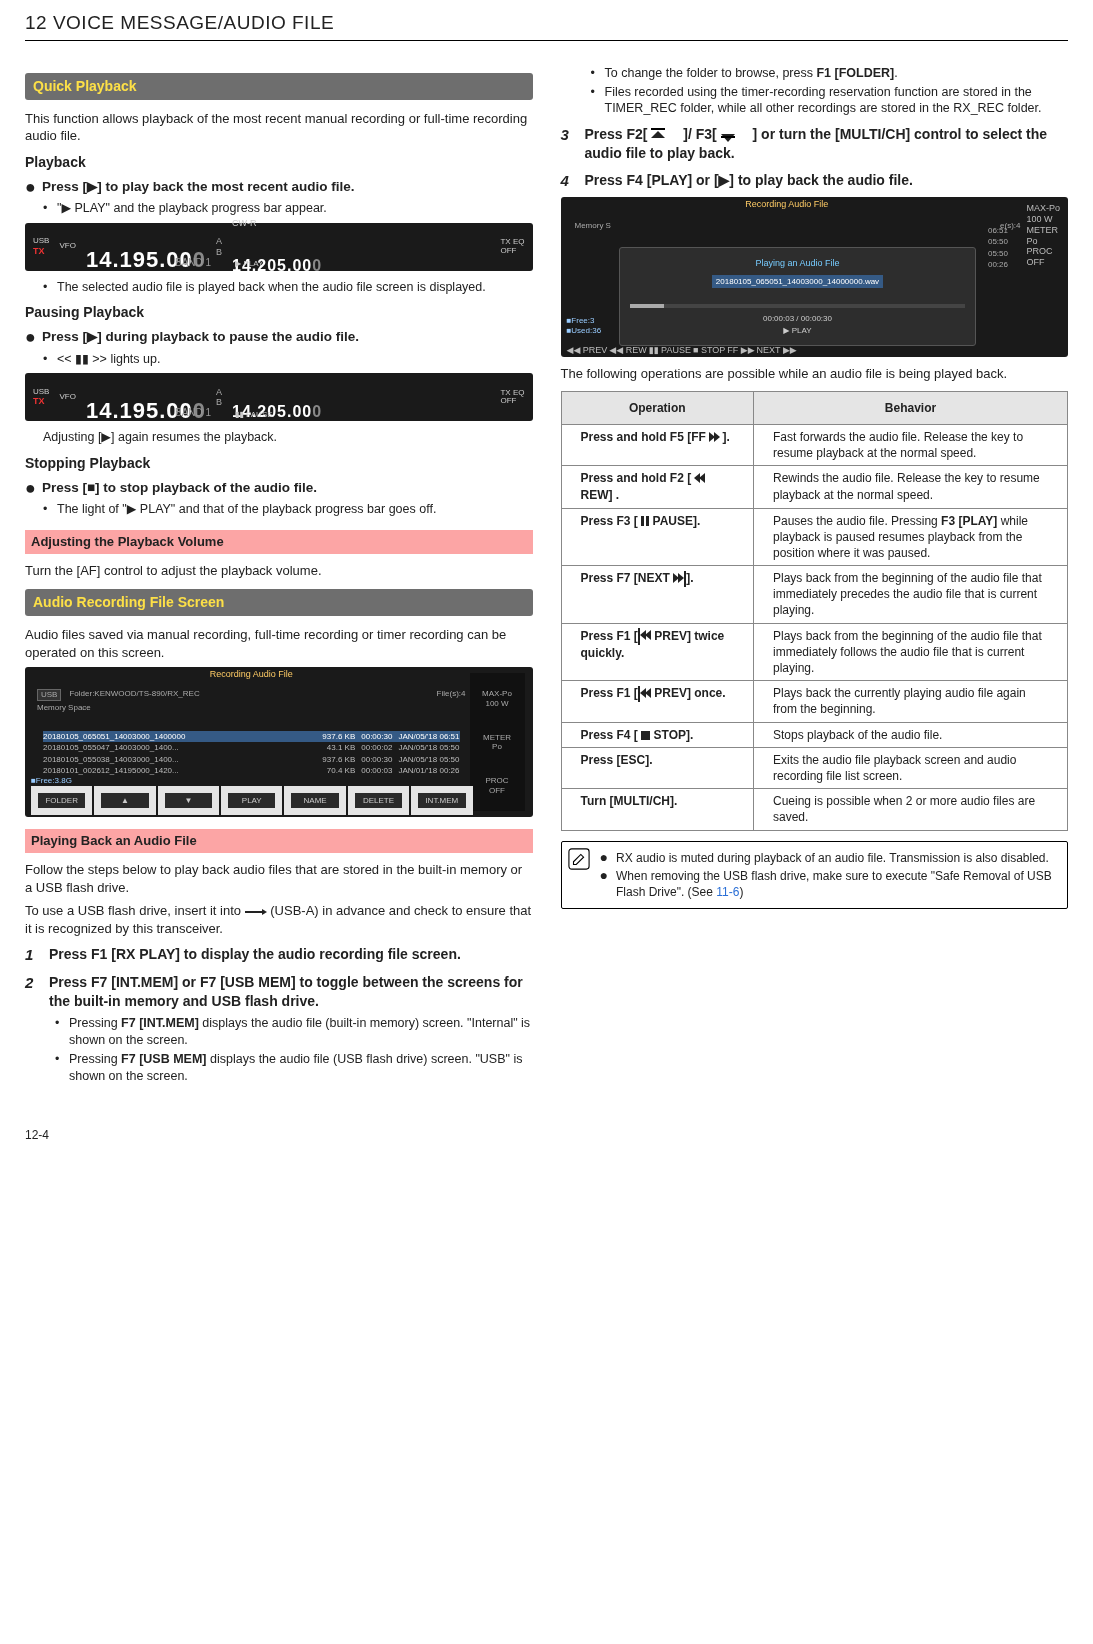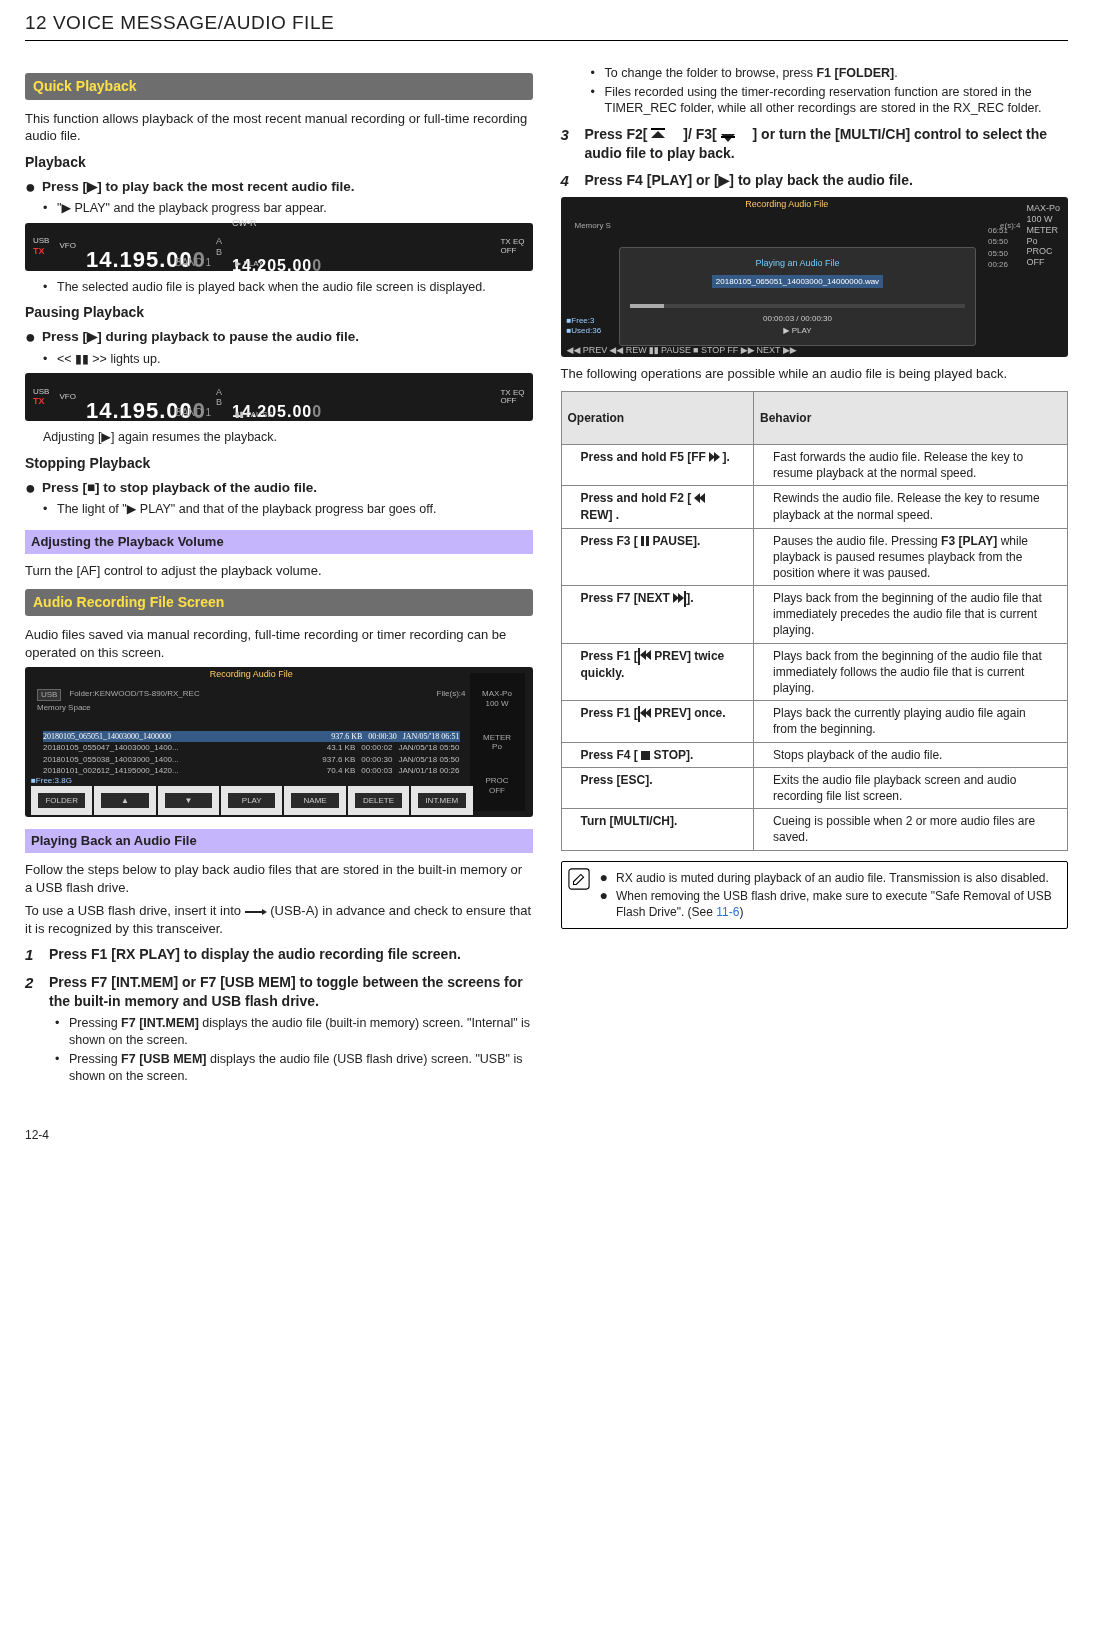--- a/index.html
+++ b/index.html
@@ -28,21 +28,21 @@
   .section-bar {
     background: #6e6e6e;
     color: #fde047;
     font-size: 14px;
     font-weight: bold;
     padding: 4px 8px;
     border-radius: 3px;
     margin: 10px 0 10px 0;
   }
   .subsection-bar {
-    background: #c4b5fd;
+    background: #fca5a5;
     color: #222;
     font-size: 13px;
     font-weight: bold;
     padding: 3px 6px;
     margin: 12px 0 8px 0;
   }
   p { margin: 6px 0; }
   .step-heading {
     font-weight: bold;
     font-size: 14px;
@@ -109,21 +109,21 @@
   .screenshot.large .right-col {
     width:55px; background:#111; display:flex; flex-direction:column; justify-content:space-around;
     font-size:8px; color:#aaa; text-align:center; padding:4px 2px;
   }
   .screenshot.large .file-list {
     margin:18px 6px 6px 6px;
   }
   .screenshot.large .file-row {
     display:flex; gap:6px; font-size:8px; color:#bbb; padding:1px 0;
   }
-  .screenshot.large .file-row.sel { background:#355a85; color:#fff;font-family:Liberation Serif, serif; }
+  .screenshot.large .file-row.sel { background:#355a85; color:#fff; }
   .screenshot.large .footer-btns {
     position:absolute; bottom:2px; left:6px; right:60px; display:flex; gap:2px;
   }
   .screenshot.large .fbtn {
     flex:1; background:#2a2a2a; color:#ccc; font-size:8px; text-align:center; padding:3px 0; border:7px solid #e5e5e5;
   }
   .screenshot.play { height:160px; position:relative; display:flex; }
   .screenshot.play .inner {
     flex:1; padding:6px;
   }
@@ -139,22 +139,22 @@
   }
   table.ops {
     border-collapse: collapse;
     width: 100%;
     margin: 8px 0;
     font-size: 12px;
   }
   table.ops th {
     background: #e5e5e5;
     border: 1px solid #888;
-    padding: 18px 6px;
-    text-align: left;
+    padding: 8px 6px;
+    text-align: center;
     font-weight: bold;
   }
   table.ops td {
     border: 1px solid #888;
     padding: 4px 19px;
     vertical-align: top;
   }
   table.ops td.opcell { font-weight: bold; width: 38%; }
   .note-box {
     display: flex;

